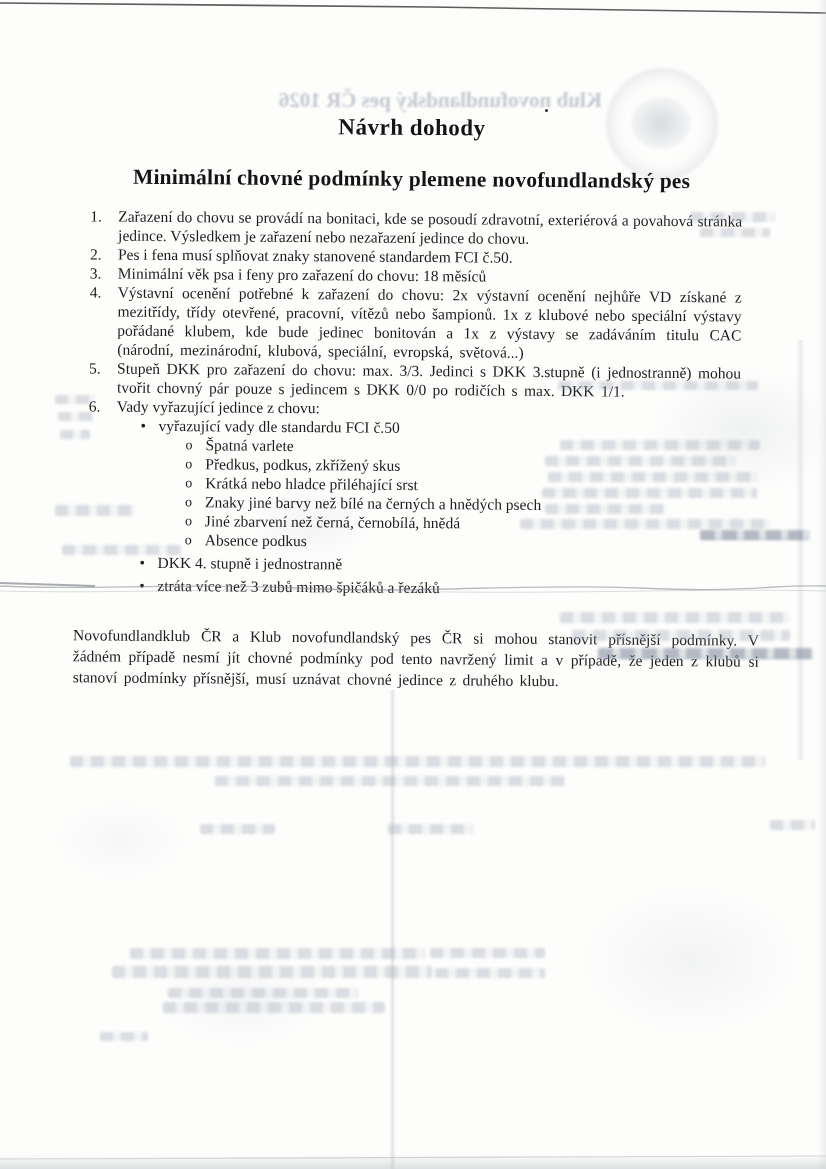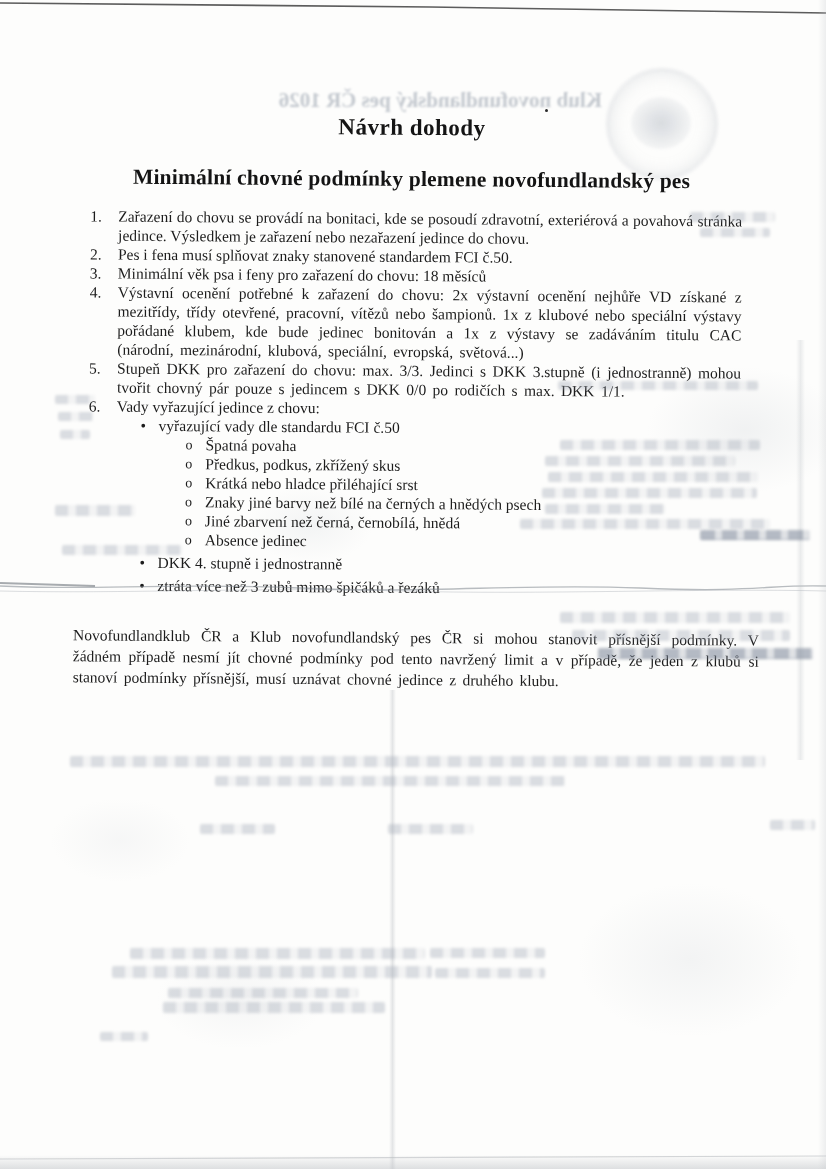--- a/index.html
+++ b/index.html
@@ -127,41 +127,41 @@
         <span class="itxt">Vady vyřazující jedince z chovu:</span>
       </div>
 
       <div class="b1">
         <span class="mark">•</span>
         <span>vyřazující vady dle standardu FCI č.50</span>
       </div>
 
       <div class="b2">
         <span class="mark">o</span>
-        <span>Špatná povaha</span>
+        <span>Špatná varlete</span>
       </div>
       <div class="b2">
         <span class="mark">o</span>
         <span>Předkus, podkus, zkřížený skus</span>
       </div>
       <div class="b2">
         <span class="mark">o</span>
         <span>Krátká nebo hladce přiléhající srst</span>
       </div>
       <div class="b2">
         <span class="mark">o</span>
         <span>Znaky jiné barvy než bílé na černých a hnědých psech</span>
       </div>
       <div class="b2">
         <span class="mark">o</span>
         <span>Jiné zbarvení než černá, černobílá, hnědá</span>
       </div>
       <div class="b2">
         <span class="mark">o</span>
-        <span>Absence jedinec</span>
+        <span>Absence podkus</span>
       </div>
 
       <div class="b1 gap4">
         <span class="mark">•</span>
         <span>DKK 4. stupně i jednostranně</span>
       </div>
       <div class="b1 gap4">
         <span class="mark">•</span>
         <span>ztráta více než 3 zubů mimo špičáků a řezáků</span>
       </div>

